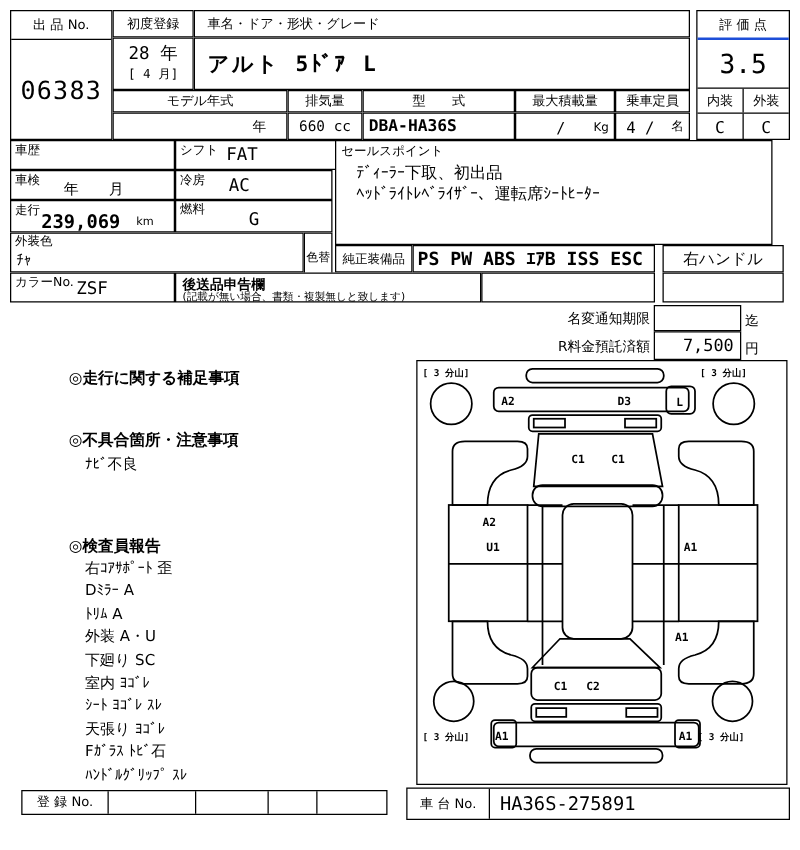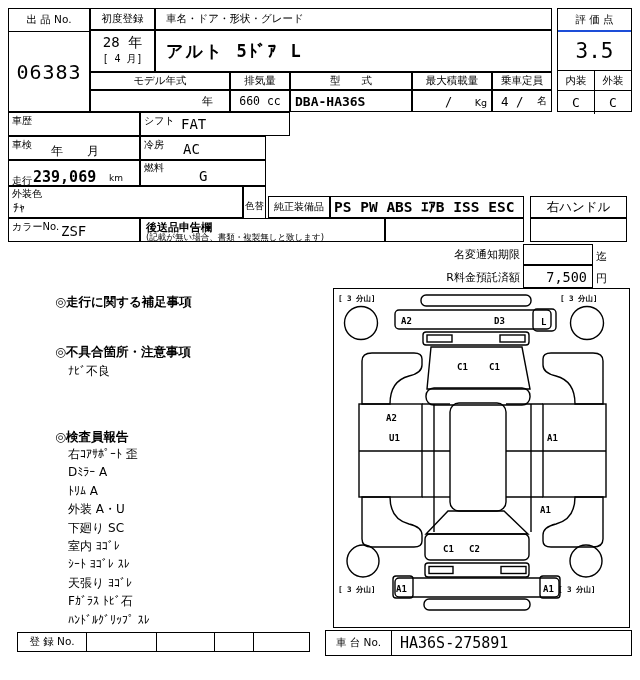--- a/index.html
+++ b/index.html
@@ -72,21 +72,21 @@
   </div>
   <div class="cell" style="left:8px;top:136px;width:132px;height:24px;">
     <span class="lbl abs" style="left:3px;top:2px;">車検</span>
     <span class="abs" style="left:42px;top:6px;font-size:12px;">年　　月</span>
   </div>
   <div class="cell" style="left:140px;top:136px;width:126px;height:24px;">
     <span class="lbl abs" style="left:3px;top:2px;">冷房</span>
     <span class="abs mono" style="left:42px;top:4px;font-size:14px;">AC</span>
   </div>
   <div class="cell" style="left:8px;top:160px;width:132px;height:26px;">
-    <span class="lbl abs" style="left:3px;top:14px;">走行</span>
+    <span class="lbl abs" style="left:3px;top:2px;">走行</span>
     <span class="abs mono" style="left:24px;top:7px;font-size:15px;font-weight:bold;">239,069</span>
     <span class="abs" style="left:100px;bottom:2px;font-size:9px;">km</span>
   </div>
   <div class="cell" style="left:140px;top:160px;width:126px;height:26px;">
     <span class="lbl abs" style="left:3px;top:1px;">燃料</span>
     <span class="abs mono" style="left:58px;top:7px;font-size:14px;">G</span>
   </div>
   <div class="cell" style="left:8px;top:186px;width:235px;height:32px;">
     <span class="lbl abs" style="left:3px;top:1px;">外装色</span>
     <span class="abs" style="left:4px;top:14px;font-size:12px;">ﾁｬ</span>
@@ -95,20 +95,25 @@
   <div class="cell" style="left:8px;top:218px;width:132px;height:24px;">
     <span class="lbl abs" style="left:3px;top:2px;">カラーNo.</span>
     <span class="abs mono" style="left:52px;top:4px;font-size:14px;">ZSF</span>
   </div>
   <div class="cell" style="left:140px;top:218px;width:245px;height:24px;">
     <span class="abs" style="left:5px;top:1px;font-size:11px;font-weight:bold;">後送品申告欄</span>
     <span class="abs" style="left:5px;top:13px;font-size:8.5px;">(記載が無い場合、書類・複製無しと致します)</span>
   </div>
   <div class="cell" style="left:385px;top:218px;width:139px;height:24px;"></div>
 
+  <div class="box2" style="left:268px;top:112px;width:350px;height:84px;">
+    <span class="lbl abs" style="left:4px;top:3px;">セールスポイント</span>
+    <span class="abs" style="left:16px;top:16px;font-size:13px;">ﾃﾞｨｰﾗｰ下取、初出品</span>
+    <span class="abs" style="left:16px;top:33px;font-size:13px;">ﾍｯﾄﾞﾗｲﾄﾚﾍﾞﾗｲｻﾞｰ、運転席ｼｰﾄﾋｰﾀｰ</span>
+  </div>
   <div class="cell ctr" style="left:268px;top:196px;width:62px;height:22px;font-size:10px;">純正装備品</div>
   <div class="cell mono" style="left:330px;top:196px;width:194px;height:22px;display:flex;align-items:center;padding-left:3px;font-size:14.5px;font-weight:bold;">PS PW ABS ｴｱB ISS ESC</div>
   <div class="cell ctr" style="left:530px;top:196px;width:97px;height:22px;font-size:12.5px;">右ハンドル</div>
   <div class="cell" style="left:530px;top:218px;width:97px;height:24px;"></div>
 
   <div class="abs" style="left:390px;top:247px;width:130px;text-align:right;font-size:11px;">名変通知期限</div>
   <div class="cell" style="left:523px;top:244px;width:70px;height:21px;"></div>
   <div class="abs" style="left:596px;top:249px;font-size:11px;">迄</div>
   <div class="abs" style="left:390px;top:270px;width:130px;text-align:right;font-size:11px;">R料金預託済額</div>
   <div class="cell mono" style="left:523px;top:265px;width:70px;height:23px;display:flex;align-items:center;justify-content:flex-end;padding-right:5px;font-size:13.5px;">7,500</div>

